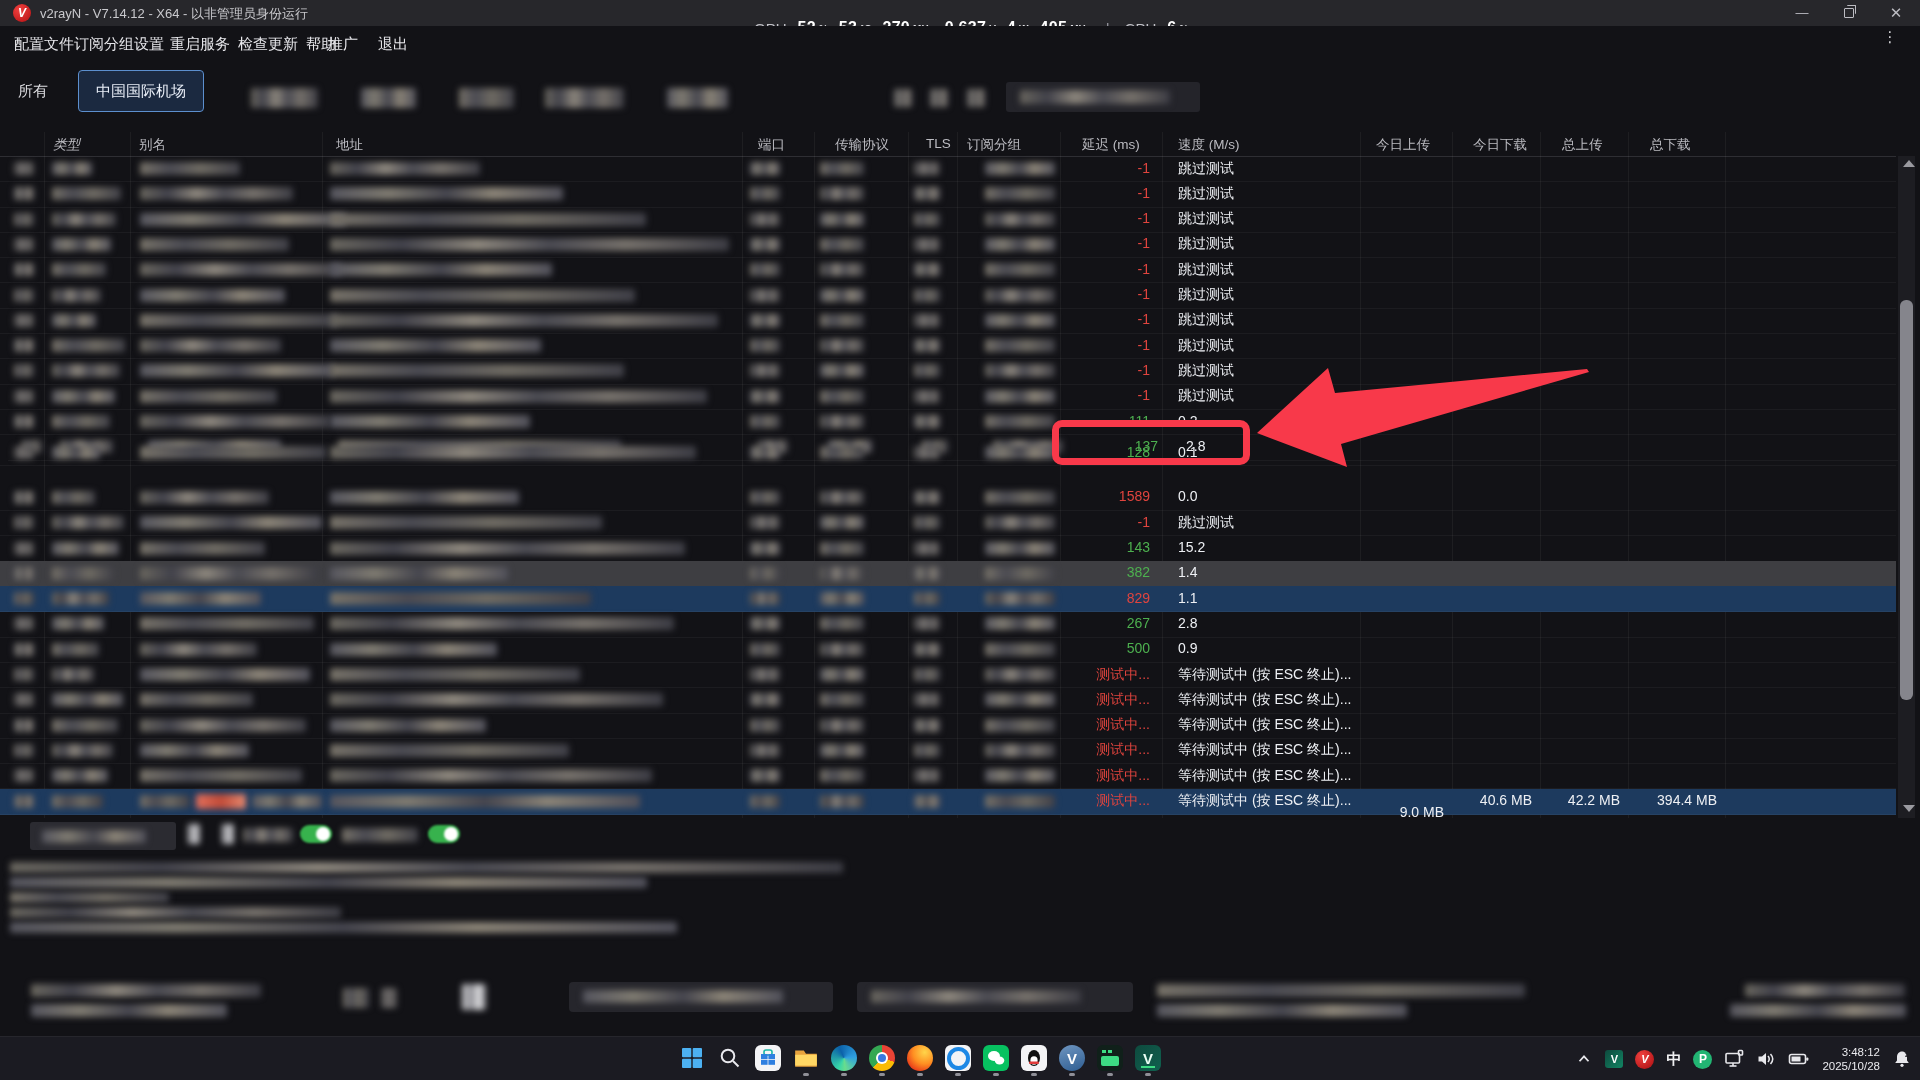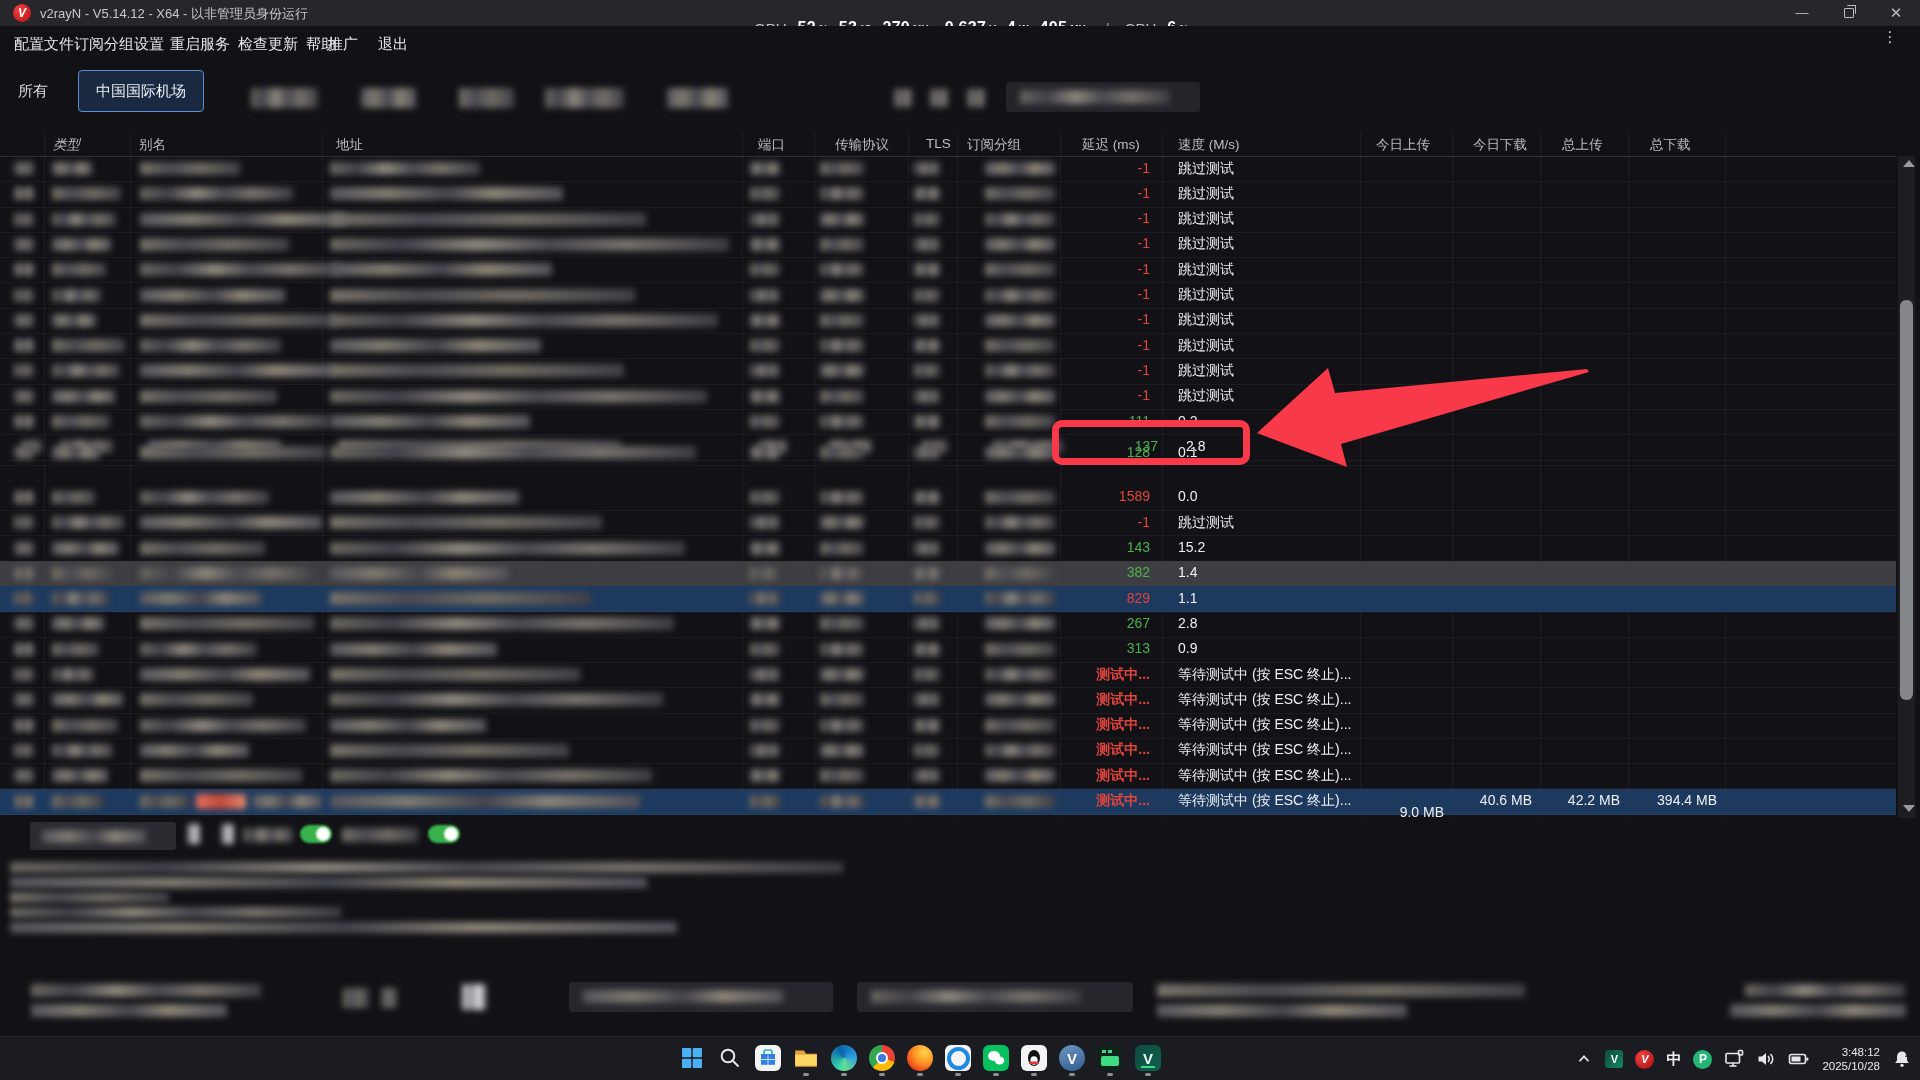--- a/index.html
+++ b/index.html
@@ -50,21 +50,21 @@
   .vline{position:absolute;top:132px;width:1px;height:686px;background:rgba(255,255,255,.05);pointer-events:none;}
   .trow{position:absolute;left:0;width:1896px;height:25.3px;border-bottom:1px solid rgba(255,255,255,.045);}
   .trow.hover{background:#3e3e42;}
   .trow.selected{background:#1d3a5e;}
   .cell{position:absolute;top:3.5px;font-size:14px;white-space:nowrap;}
   .lat{left:1060px;width:90px;text-align:right;}
   .spd{left:1178px;color:#eef0f4;}
   .mb{text-align:right;color:#eef0f4;}
   .c-red{color:#e0443e;}
   .c-green{color:#4db04f;}
-  .bold{font-weight:bold;}
+  .bold{font-weight:normal;}
 
   
   .sb-track{position:absolute;left:1898px;top:156px;width:17px;height:662px;background:#1d1d22;}
   .sb-thumb{position:absolute;left:1900px;top:300px;width:13px;height:400px;background:#85858c;border-radius:6px;}
   .sb-arrow{position:absolute;left:1903px;width:0;height:0;border-left:6px solid transparent;border-right:6px solid transparent;}
   .sb-up{top:160px;border-bottom:7px solid #9a9aa0;}
   .sb-down{top:805px;border-top:7px solid #9a9aa0;}
 
   
   .redbox{position:absolute;left:1052px;top:420px;width:184px;height:31px;border:7px solid #f8394a;border-radius:10px;pointer-events:none;}
@@ -90,21 +90,21 @@
   .trayi{display:flex;align-items:center;justify-content:center;}
   .clock{font-size:11.5px;color:#eaeaee;text-align:right;line-height:14px;}
 </style>
 </head>
 <body>
 
 <div class="screen">
 
   <div class="titlebar">
     <div class="applogo">V</div>
-    <div class="apptitle">v2rayN - V5.14.12 - X64 - 以非管理员身份运行</div>
+    <div class="apptitle">v2rayN - V7.14.12 - X64 - 以非管理员身份运行</div>
     <div class="winbtn" style="left:1785px">—</div>
     <div class="winbtn" style="left:1831px">
         <span class="maxglyph"></span>
       </div>
     <div class="winbtn" style="left:1879px;font-size:15px">✕</div>
   </div>
 
   <div class="osd" id="osd">
       <div class="lbl">GPU</div>
       <div class="pair">
@@ -429,21 +429,21 @@
       </div>
       <div class="trow" style="top: 636.7px;">
         <div class="bchip p1" style="left: 14px; top: 6px; width: 20px; height: 13px;"></div>
         <div class="bchip p2" style="left: 52px; top: 6px; width: 47px; height: 13px;"></div>
         <div class="bchip p0" style="left: 140px; top: 6px; width: 117px; height: 13px;"></div>
         <div class="bchip p1" style="left: 330px; top: 6px; width: 167px; height: 13px;"></div>
         <div class="bchip p2" style="left: 750px; top: 6px; width: 30px; height: 13px;"></div>
         <div class="bchip p0" style="left: 820px; top: 6px; width: 44px; height: 13px;"></div>
         <div class="bchip p1" style="left: 914px; top: 6px; width: 26px; height: 13px;"></div>
         <div class="bchip p2" style="left: 985px; top: 6px; width: 70px; height: 13px;"></div>
-        <div class="cell lat c-green">313</div>
+        <div class="cell lat c-green">500</div>
         <div class="cell spd">0.9</div>
       </div>
       <div class="trow" style="top: 662px;">
         <div class="bchip p2" style="left: 14px; top: 6px; width: 20px; height: 13px;"></div>
         <div class="bchip p0" style="left: 52px; top: 6px; width: 42px; height: 13px;"></div>
         <div class="bchip p1" style="left: 140px; top: 6px; width: 170px; height: 13px;"></div>
         <div class="bchip p2" style="left: 330px; top: 6px; width: 250px; height: 13px;"></div>
         <div class="bchip p0" style="left: 750px; top: 6px; width: 30px; height: 13px;"></div>
         <div class="bchip p1" style="left: 820px; top: 6px; width: 44px; height: 13px;"></div>
         <div class="bchip p2" style="left: 914px; top: 6px; width: 26px; height: 13px;"></div>

